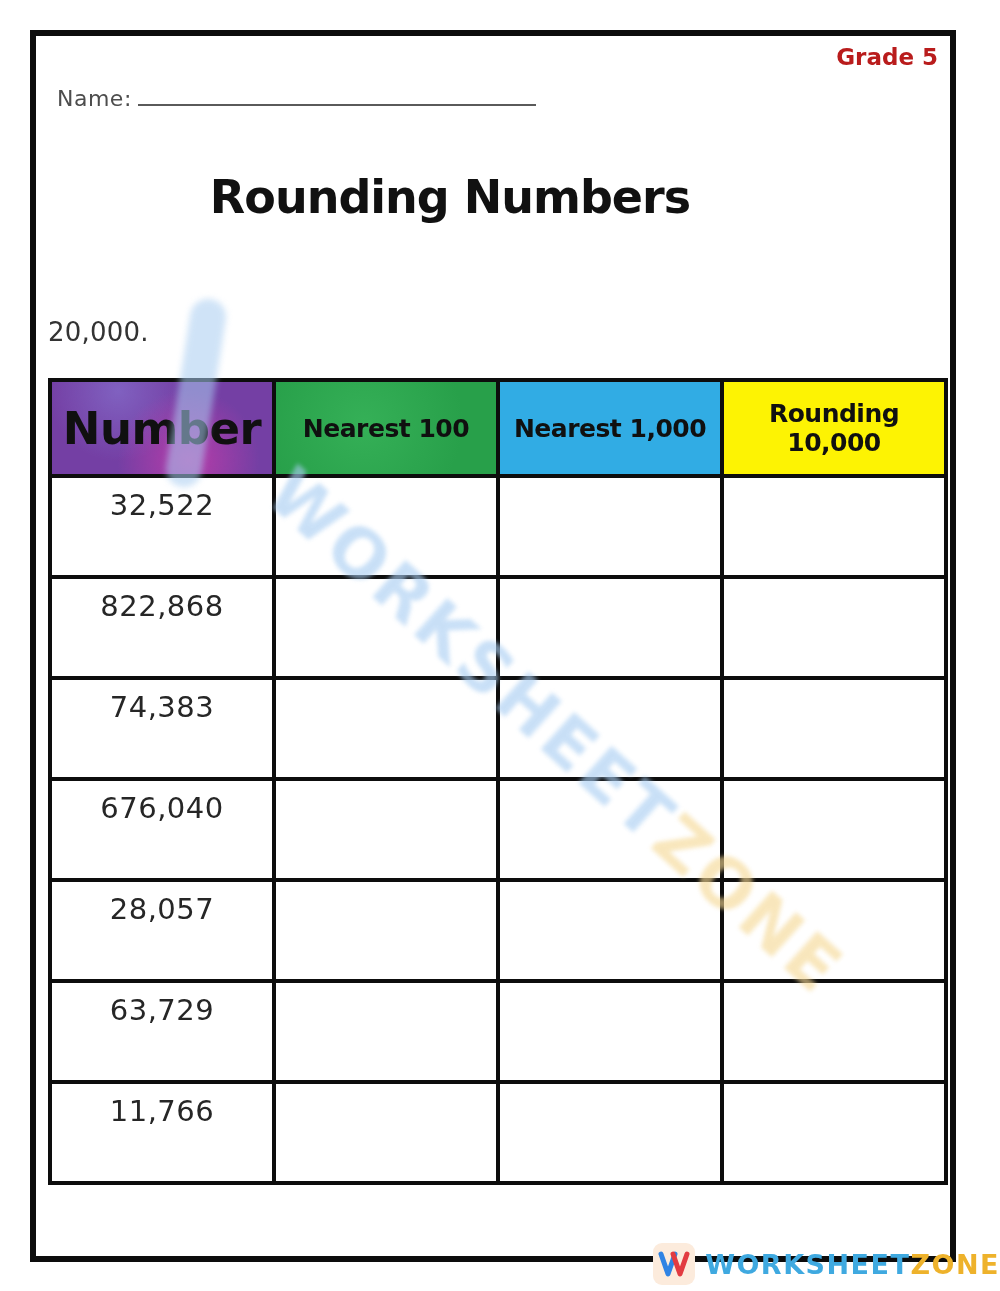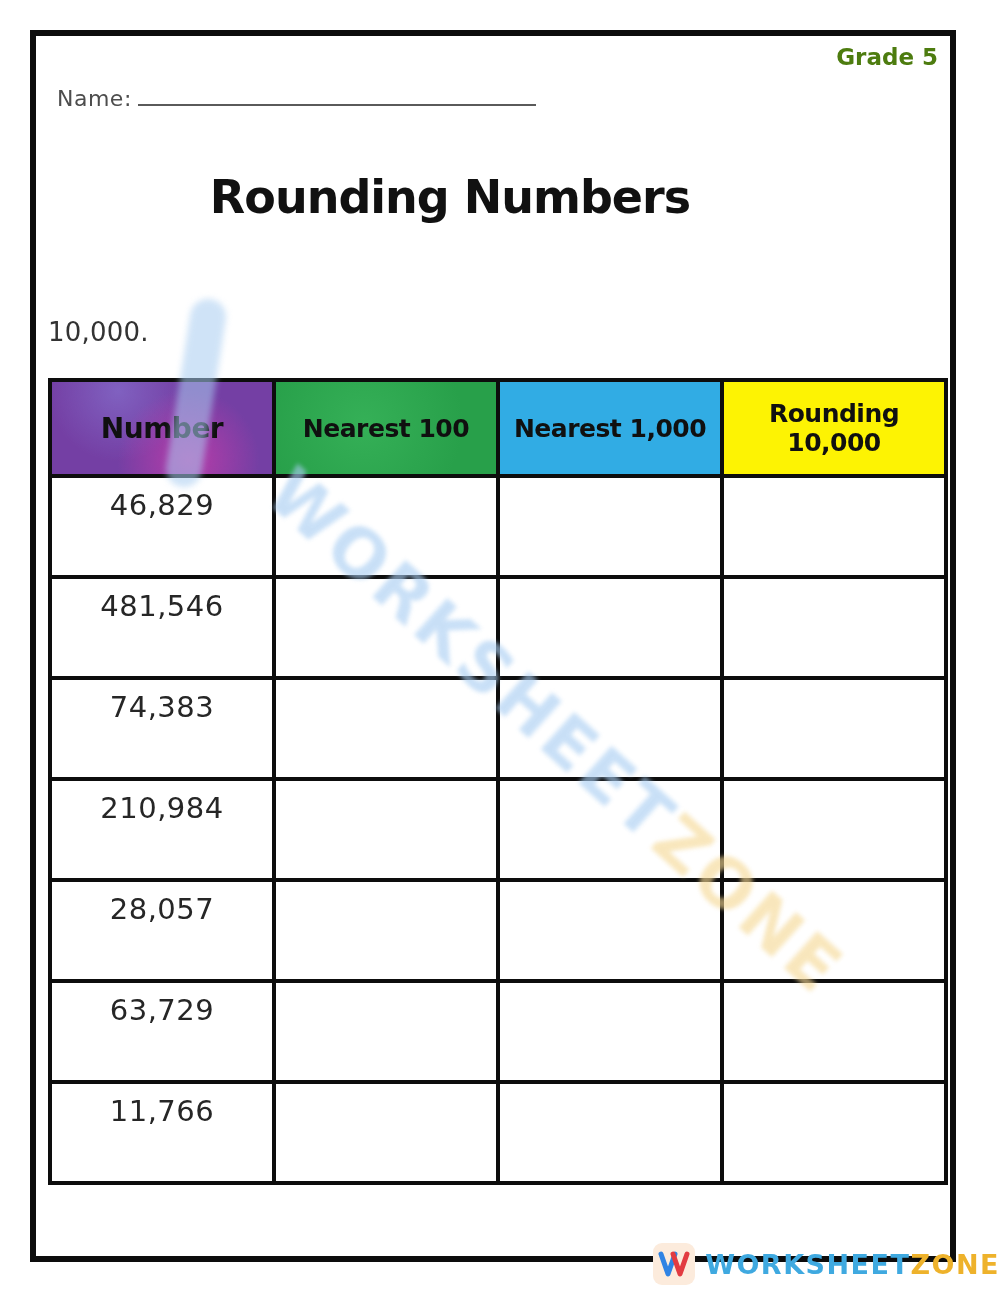--- a/index.html
+++ b/index.html
@@ -25,21 +25,21 @@
     border: 6px solid #0d0d0d;
     z-index: 2;
     pointer-events: none;
   }
   .grade-label {
     position: absolute;
     top: 44px;
     right: 62px;
     font-size: 23px;
     font-weight: bold;
-    color: #4d7c0f;
+    color: #b91c1c;
     z-index: 4;
   }
   .name-row {
     position: absolute;
     left: 57px;
     top: 80px;
     font-size: 22px;
     color: #4d4d4d;
     z-index: 4;
     letter-spacing: 0.5px;
@@ -124,21 +124,21 @@
   .rounding-table th {
     height: 92px;
     font-size: 25px;
     font-weight: bold;
     color: #101010;
     text-align: center;
     vertical-align: middle;
     letter-spacing: -0.5px;
   }
   .rounding-table th.col-number {
-    font-size: 28px;
+    font-size: 45px;
     background:
       radial-gradient(circle at 62% 85%, rgba(196,60,170,0.85) 0%, rgba(196,60,170,0.0) 45%),
       radial-gradient(circle at 30% 10%, rgba(140,130,220,0.5) 0%, rgba(140,130,220,0.0) 40%),
       #743fa4;
   }
   .rounding-table th.col-n100 {
     background: radial-gradient(circle at 40% 45%, #35b057 0%, #28a04a 70%);
   }
   .rounding-table th.col-n1000 {
     background: #31ace4;
@@ -194,58 +194,58 @@
   <div class="grade-label">Grade 5</div>
 
   <div class="name-row">
     <span>Name:</span><span class="name-line"></span>
   </div>
 
   <div class="worksheet-title">Rounding Numbers</div>
 
   <div class="directions">
     <br>
-    <span>10,000.</span>
+    <span>20,000.</span>
   </div>
 
   <div class="watermark-text">
     <span style="color: rgb(168, 205, 242);">WORKSHEET</span><span style="color: rgb(245, 216, 148);">ZONE</span>
   </div>
   <div class="watermark-streak"></div>
 
   <table class="rounding-table">
     <thead>
       <tr>
         <th class="col-number">Number</th>
         <th class="col-n100">Nearest 100</th>
         <th class="col-n1000">Nearest 1,000</th>
         <th class="col-n10000">Rounding 10,000</th>
       </tr>
     </thead>
     <tbody>
       <tr>
-        <td class="number-cell">46,829</td>
-        <td></td>
-        <td></td>
-        <td></td>
-      </tr>
-      <tr>
-        <td class="number-cell">481,546</td>
+        <td class="number-cell">32,522</td>
+        <td></td>
+        <td></td>
+        <td></td>
+      </tr>
+      <tr>
+        <td class="number-cell">822,868</td>
         <td></td>
         <td></td>
         <td></td>
       </tr>
       <tr>
         <td class="number-cell">74,383</td>
         <td></td>
         <td></td>
         <td></td>
       </tr>
       <tr>
-        <td class="number-cell">210,984</td>
+        <td class="number-cell">676,040</td>
         <td></td>
         <td></td>
         <td></td>
       </tr>
       <tr>
         <td class="number-cell">28,057</td>
         <td></td>
         <td></td>
         <td></td>
       </tr>

